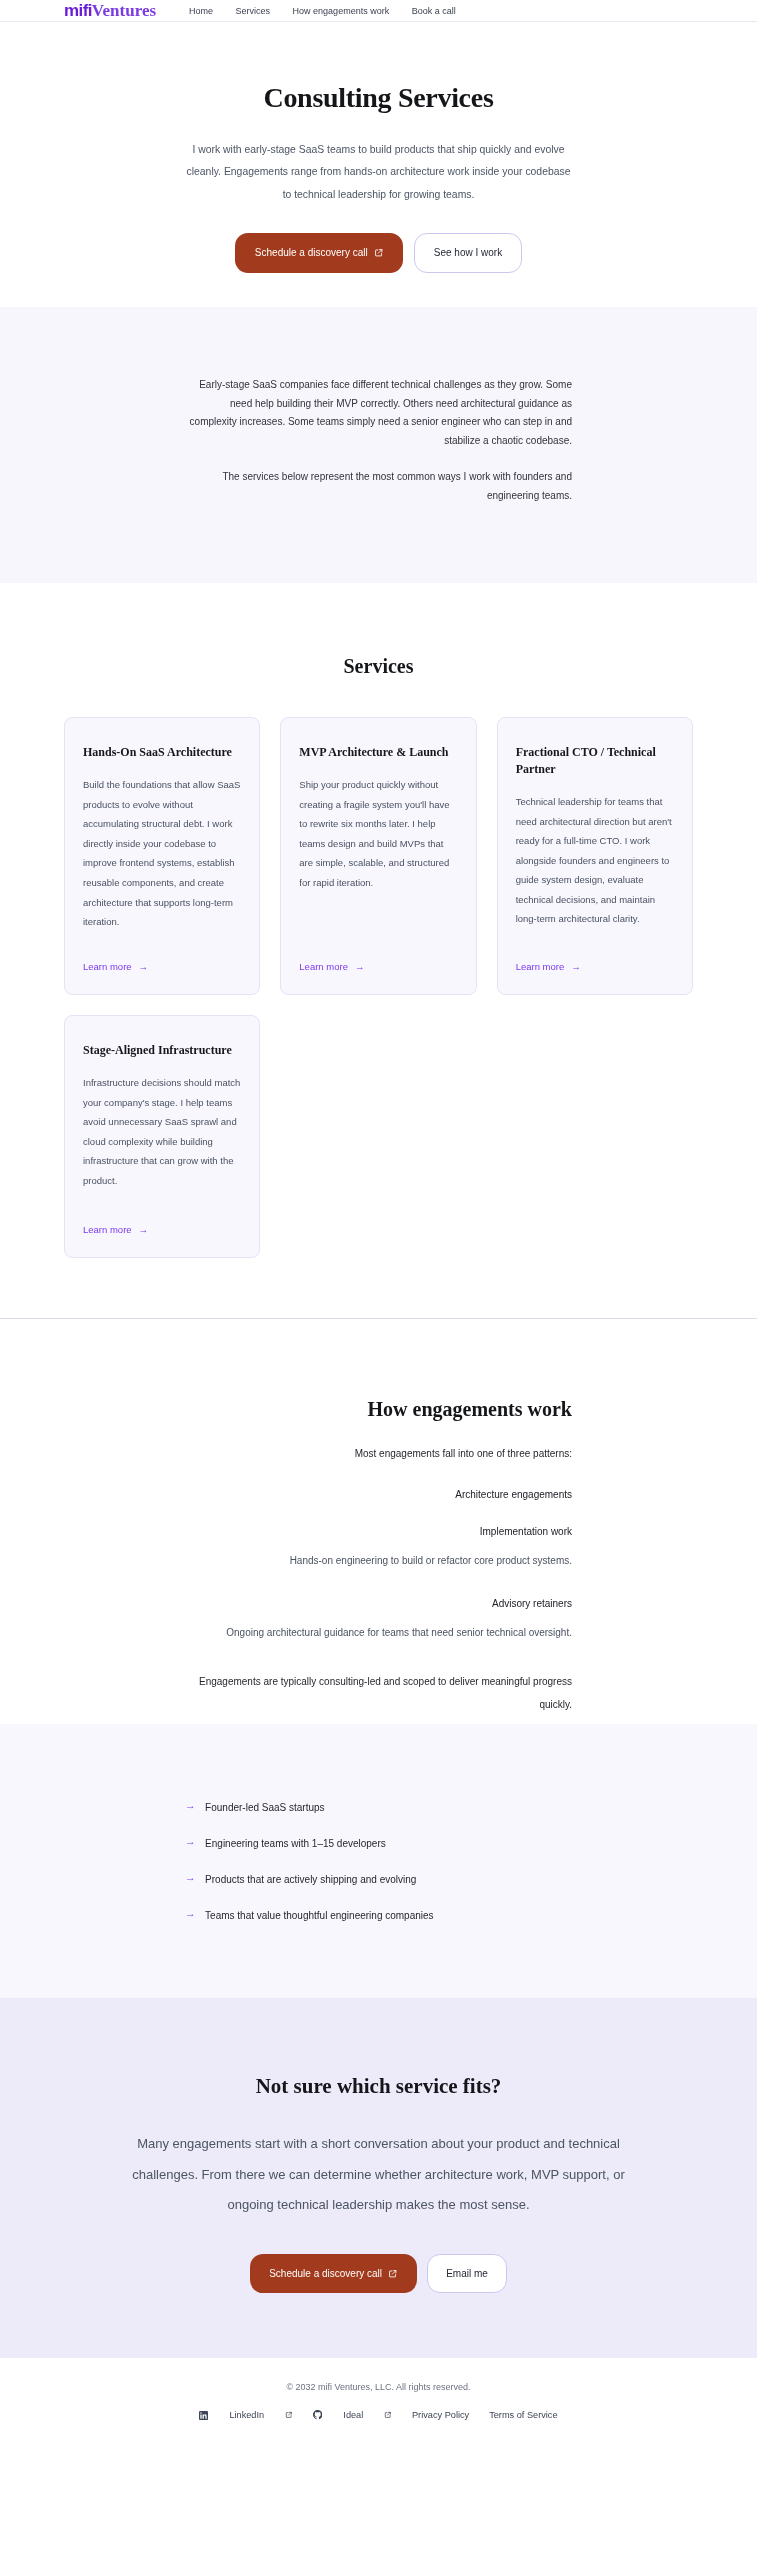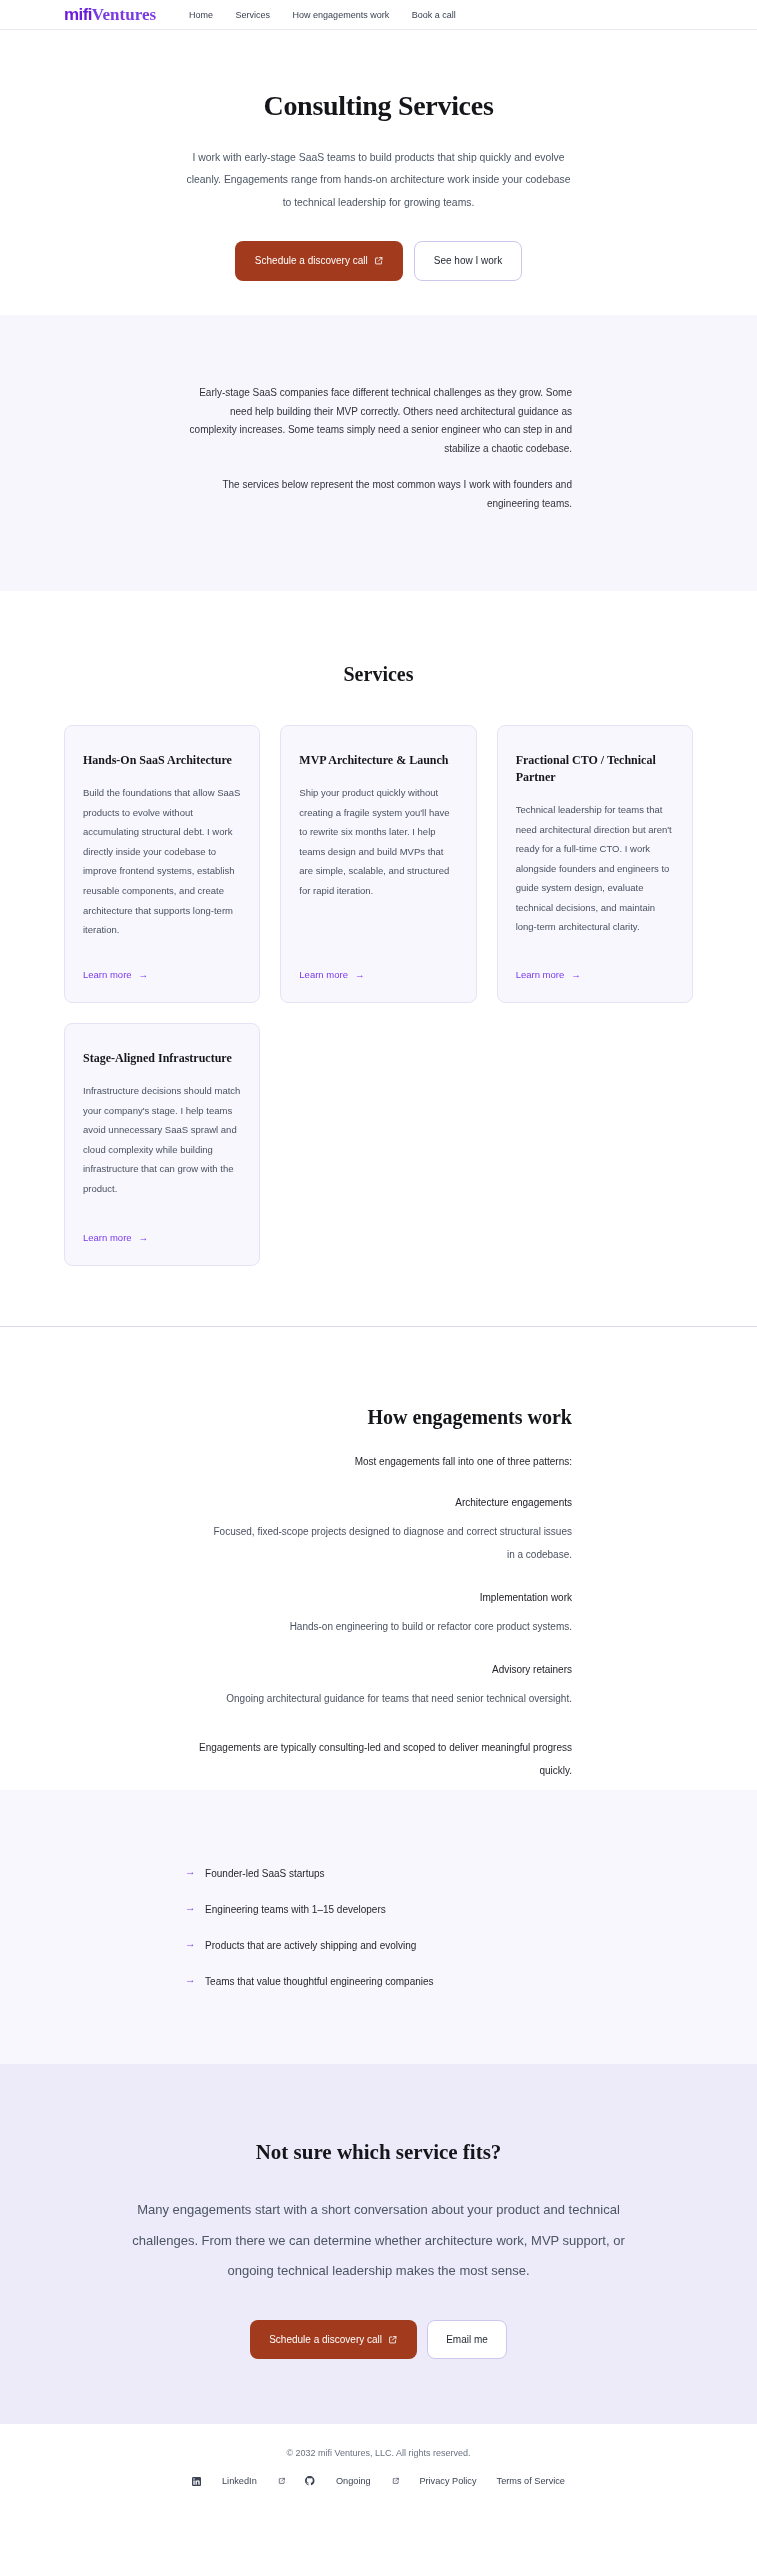--- a/index.html
+++ b/index.html
@@ -8,21 +8,21 @@
     width: 757px;
     margin: 0 auto;
     font-family: "Liberation Sans", "DejaVu Sans", sans-serif;
     color: #33343c;
     background: #fff;
   }
   .serif { font-family: "Liberation Serif", "DejaVu Serif", serif; }
 
   
   .site-header {
-    height: 30px;
+    height: 22px;
     border-bottom: 0.6px solid #e9e7f1;
     display: flex;
     align-items: center;
     background: #fff;
   }
   .header-inner {
     width: 629px;
     margin: 0 auto;
     display: flex;
     align-items: center;
@@ -62,21 +62,21 @@
     font-size: 10.4px;
     line-height: 2.15;
     color: #4b5563;
   }
   .btn-row { display: flex; justify-content: center; gap: 10.6px; }
   .btn {
     display: inline-flex;
     align-items: center;
     gap: 6px;
     font-size: 10px;
-    border-radius: 8px;
+    border-radius: 13px;
     padding: 14px 19px;
     cursor: pointer;
     text-decoration: none;
     line-height: 1;
     border: 0.6px solid transparent;
     justify-content: flex-end;
   }
   .btn-primary { background: #a23a1d; color: #fff; }
   .btn-secondary { background: #fff; color: #1f2430; border: 0.6px solid #cdc7ef; }
   .ext-icon { display: inline-flex; }
@@ -268,21 +268,20 @@
   </div>
 </section>
 
 <section class="engagements">
   <div class="narrow">
     <h2 class="serif">How engagements work</h2>
     <p class="lead">Most engagements fall into one of three patterns:</p>
 
     <div class="pattern">
       <div class="pattern-name">Architecture engagements</div>
-      <div class="pattern-desc">Focused, fixed-scope projects designed to diagnose and correct structural issues in a codebase.</div>
     </div>
 
     <div class="pattern">
       <div class="pattern-name">Implementation work</div>
       <div class="pattern-desc">Hands-on engineering to build or refactor core product systems.</div>
     </div>
 
     <div class="pattern">
       <div class="pattern-name">Advisory retainers</div>
       <div class="pattern-desc">Ongoing architectural guidance for teams that need senior technical oversight.</div>
@@ -351,21 +350,21 @@
             <path d="M19 14v5a1 1 0 0 1-1 1H5a1 1 0 0 1-1-1V6a1 1 0 0 1 1-1h5"></path>
           </svg>
       </span>
     </a>
     <a href="#">
       <span class="icon-svg">
         <svg width="9.5" height="9.5" viewBox="0 0 16 16" fill="#3d4454">
             <path d="M8 0C3.58 0 0 3.58 0 8c0 3.54 2.29 6.53 5.47 7.59.4.07.55-.17.55-.38 0-.19-.01-.82-.01-1.49-2.01.37-2.53-.49-2.69-.94-.09-.23-.48-.94-.82-1.13-.28-.15-.68-.52-.01-.53.63-.01 1.08.58 1.23.82.72 1.21 1.87.87 2.33.66.07-.52.28-.87.51-1.07-1.78-.2-3.64-.89-3.64-3.95 0-.87.31-1.59.82-2.15-.08-.2-.36-1.02.08-2.12 0 0 .67-.21 2.2.82.64-.18 1.32-.27 2-.27.68 0 1.36.09 2 .27 1.53-1.04 2.2-.82 2.2-.82.44 1.1.16 1.92.08 2.12.51.56.82 1.27.82 2.15 0 3.07-1.87 3.75-3.65 3.95.29.25.54.73.54 1.48 0 1.07-.01 1.93-.01 2.2 0 .21.15.46.55.38A8.01 8.01 0 0 0 16 8c0-4.42-3.58-8-8-8z"></path>
           </svg>
       </span>
-      <span>Ongoing</span>
+      <span>Ideal</span>
       <span class="icon-svg">
         <svg width="7.7" height="7.7" viewBox="0 0 24 24" fill="none" stroke="#3d4454" stroke-width="2.2" stroke-linecap="round" stroke-linejoin="round">
             <path d="M14 4h6v6"></path>
             <path d="M20 4l-9 9"></path>
             <path d="M19 14v5a1 1 0 0 1-1 1H5a1 1 0 0 1-1-1V6a1 1 0 0 1 1-1h5"></path>
           </svg>
       </span>
     </a>
     <a href="#">
       <span>Privacy Policy</span>

